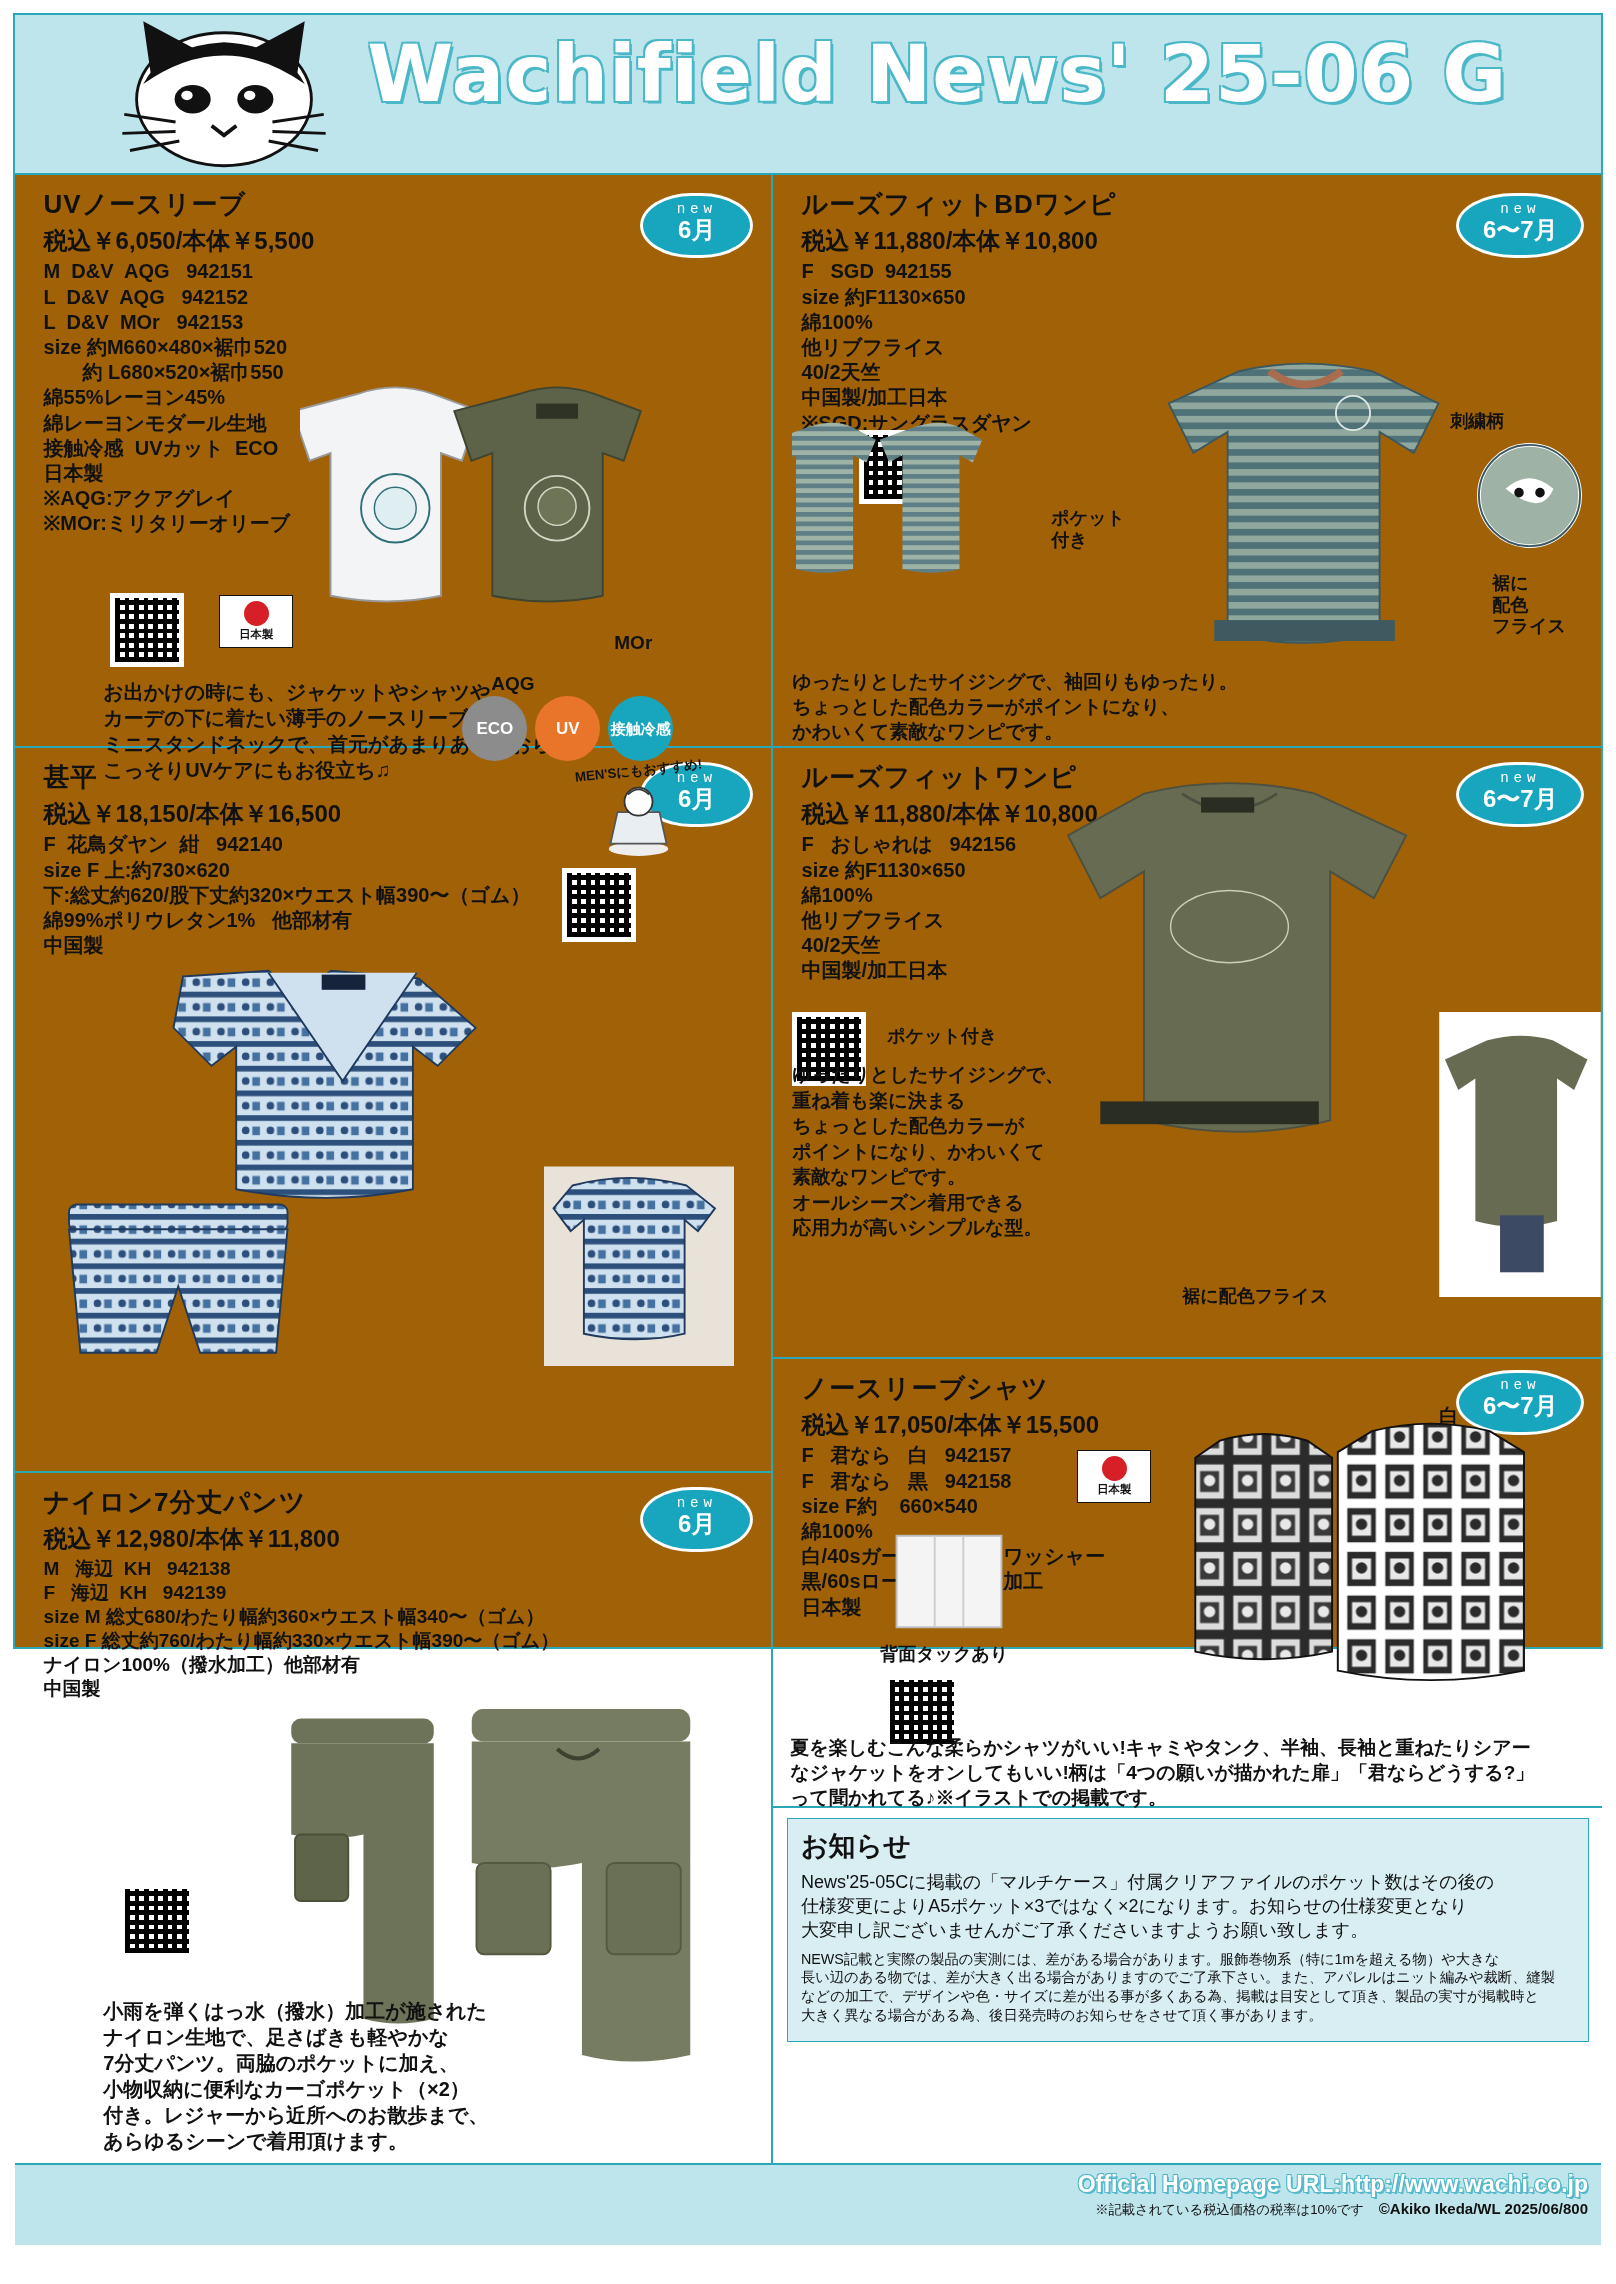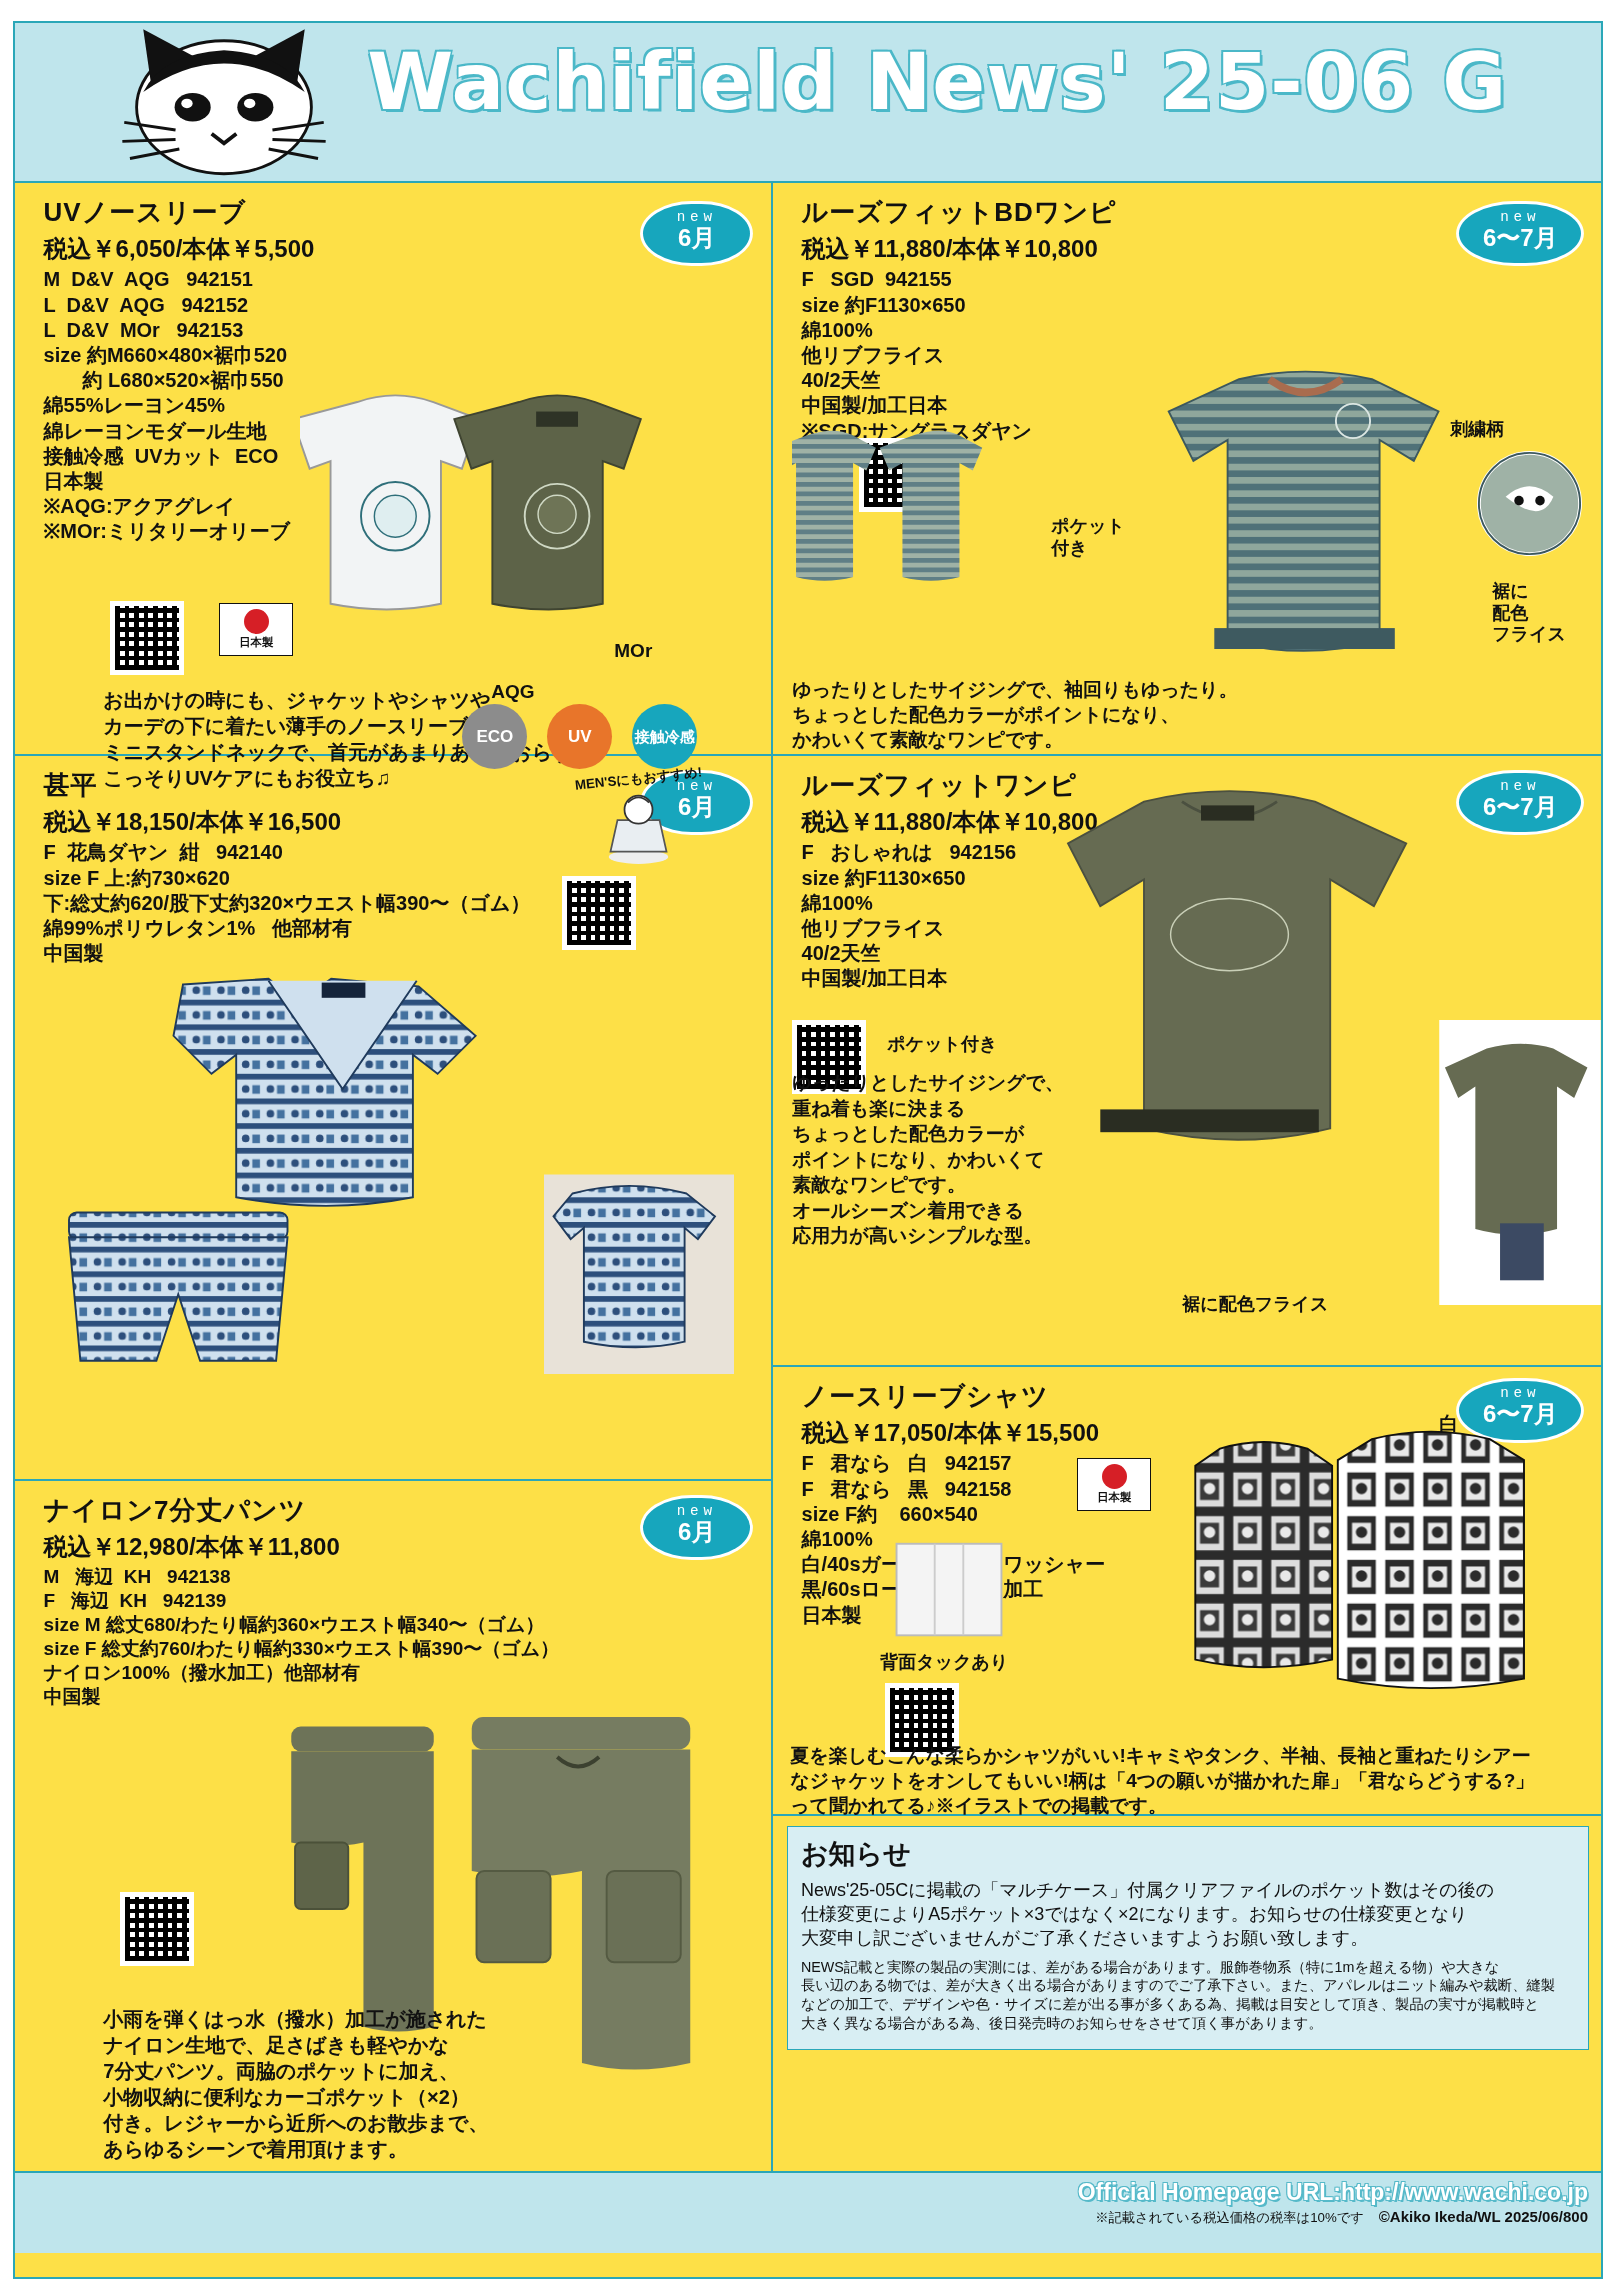--- a/index.html
+++ b/index.html
@@ -12,24 +12,23 @@
     position:relative;
     overflow:hidden;
   }
   .page {
     position:absolute; left:0; top:0; width:1617px; height:2285px;
     background:#ffffff;
     padding:13.3px;
   }
   .frame {
     position:relative;
-    width:1590px; height:2258px;
+    width:1590px; height:1636px;
     border:2.9px solid #2aa7b8;
-    background:#fde047;
-    margin-top:8px;
+    background:#a16207;
   }
   
   .header {
     position:relative;
     height:160px;
     background:#bfe5ec;
     border-bottom:2.9px solid #2aa7b8;
   }
   .header-title {
     position:absolute; left:352px; top:13.3px;
@@ -192,21 +191,21 @@
         <div style="position:absolute; left:204px; top:420px;" class="jp-mark">
           <div class="circle"></div>
               <div class="lbl">日本製</div>
         </div>
 
         <div class="desc" style="position:absolute; left:88px; top:504px;">お出かけの時にも、ジャケットやシャツや
 カーデの下に着たい薄手のノースリーブT。
 ミニスタンドネックで、首元があまりあいておらず
 こっそりUVケアにもお役立ち♫</div>
 
-        <div style="position:absolute; left:447px; top:521px; display:flex; gap:20px;">
+        <div style="position:absolute; left:447px; top:521px; display:flex; gap:8px;">
           <div class="tag-round tag-eco">ECO</div>
           <div class="tag-round tag-uv">UV</div>
           <div class="tag-round tag-cool">接触冷感</div>
         </div>
       </div>
 
       <div class="divider"></div>
 
       <div class="sect" style="height:723px;">
         <div class="badge-new" style="right:21px; top:17px;">

